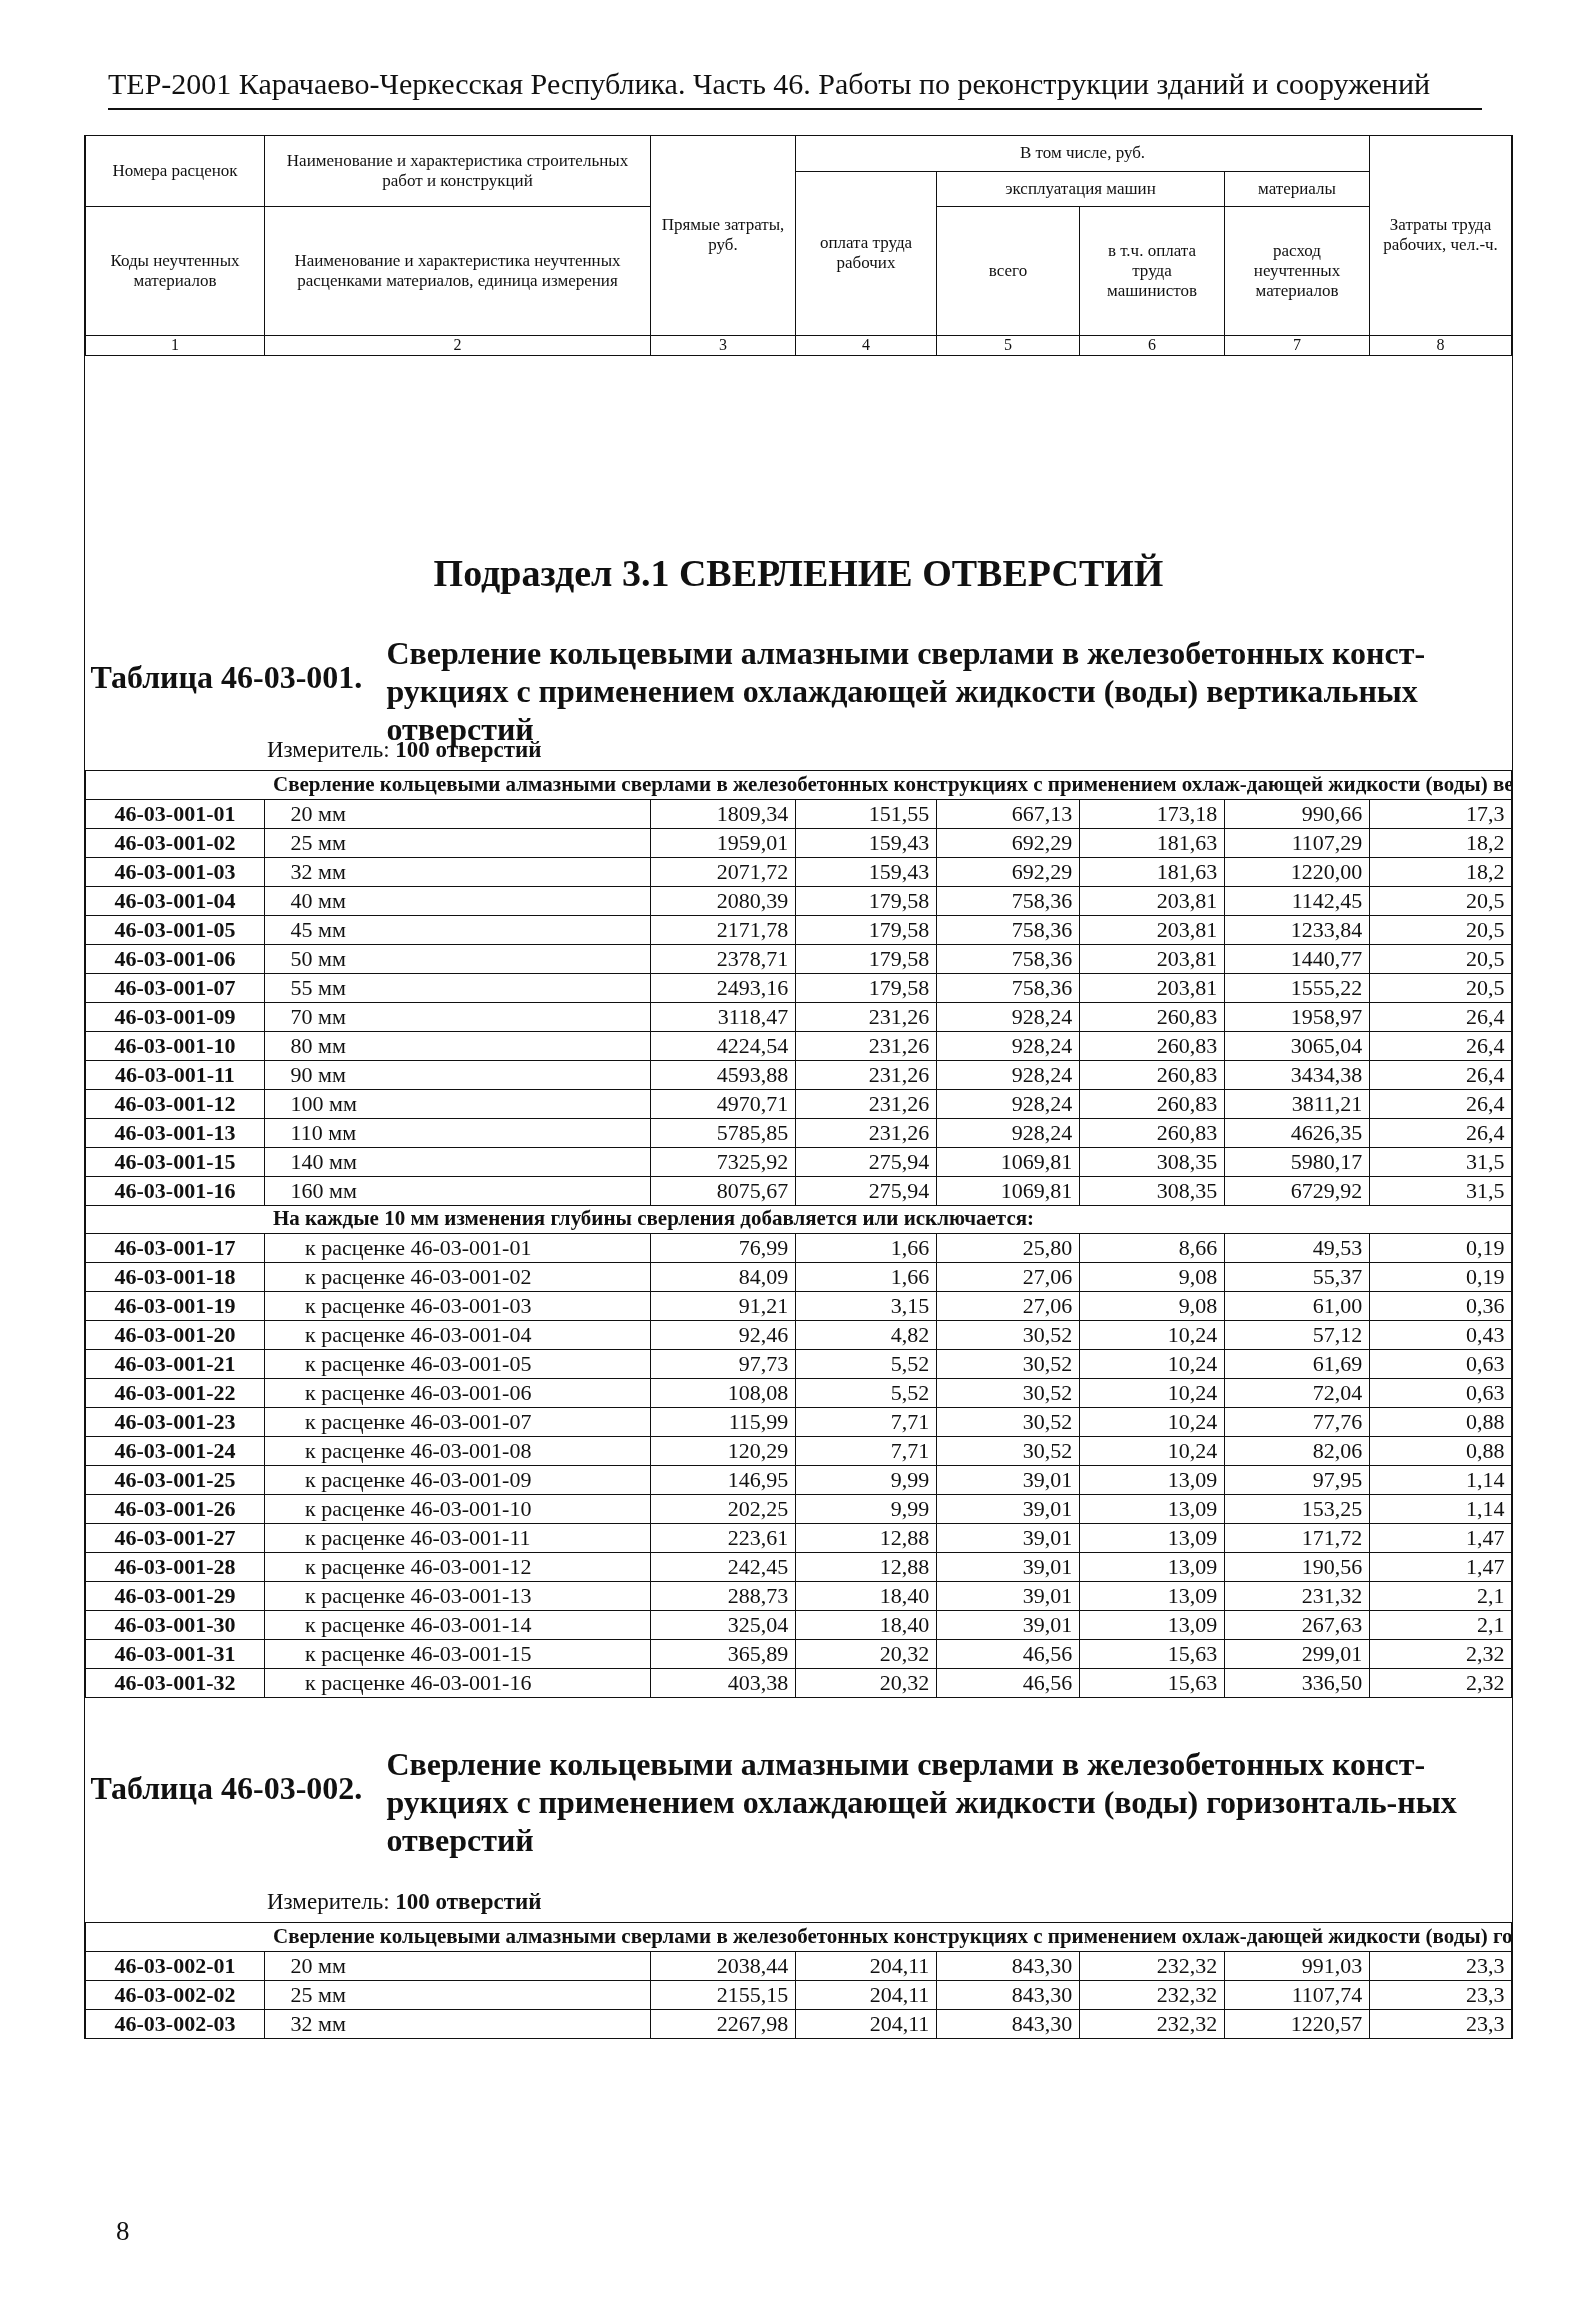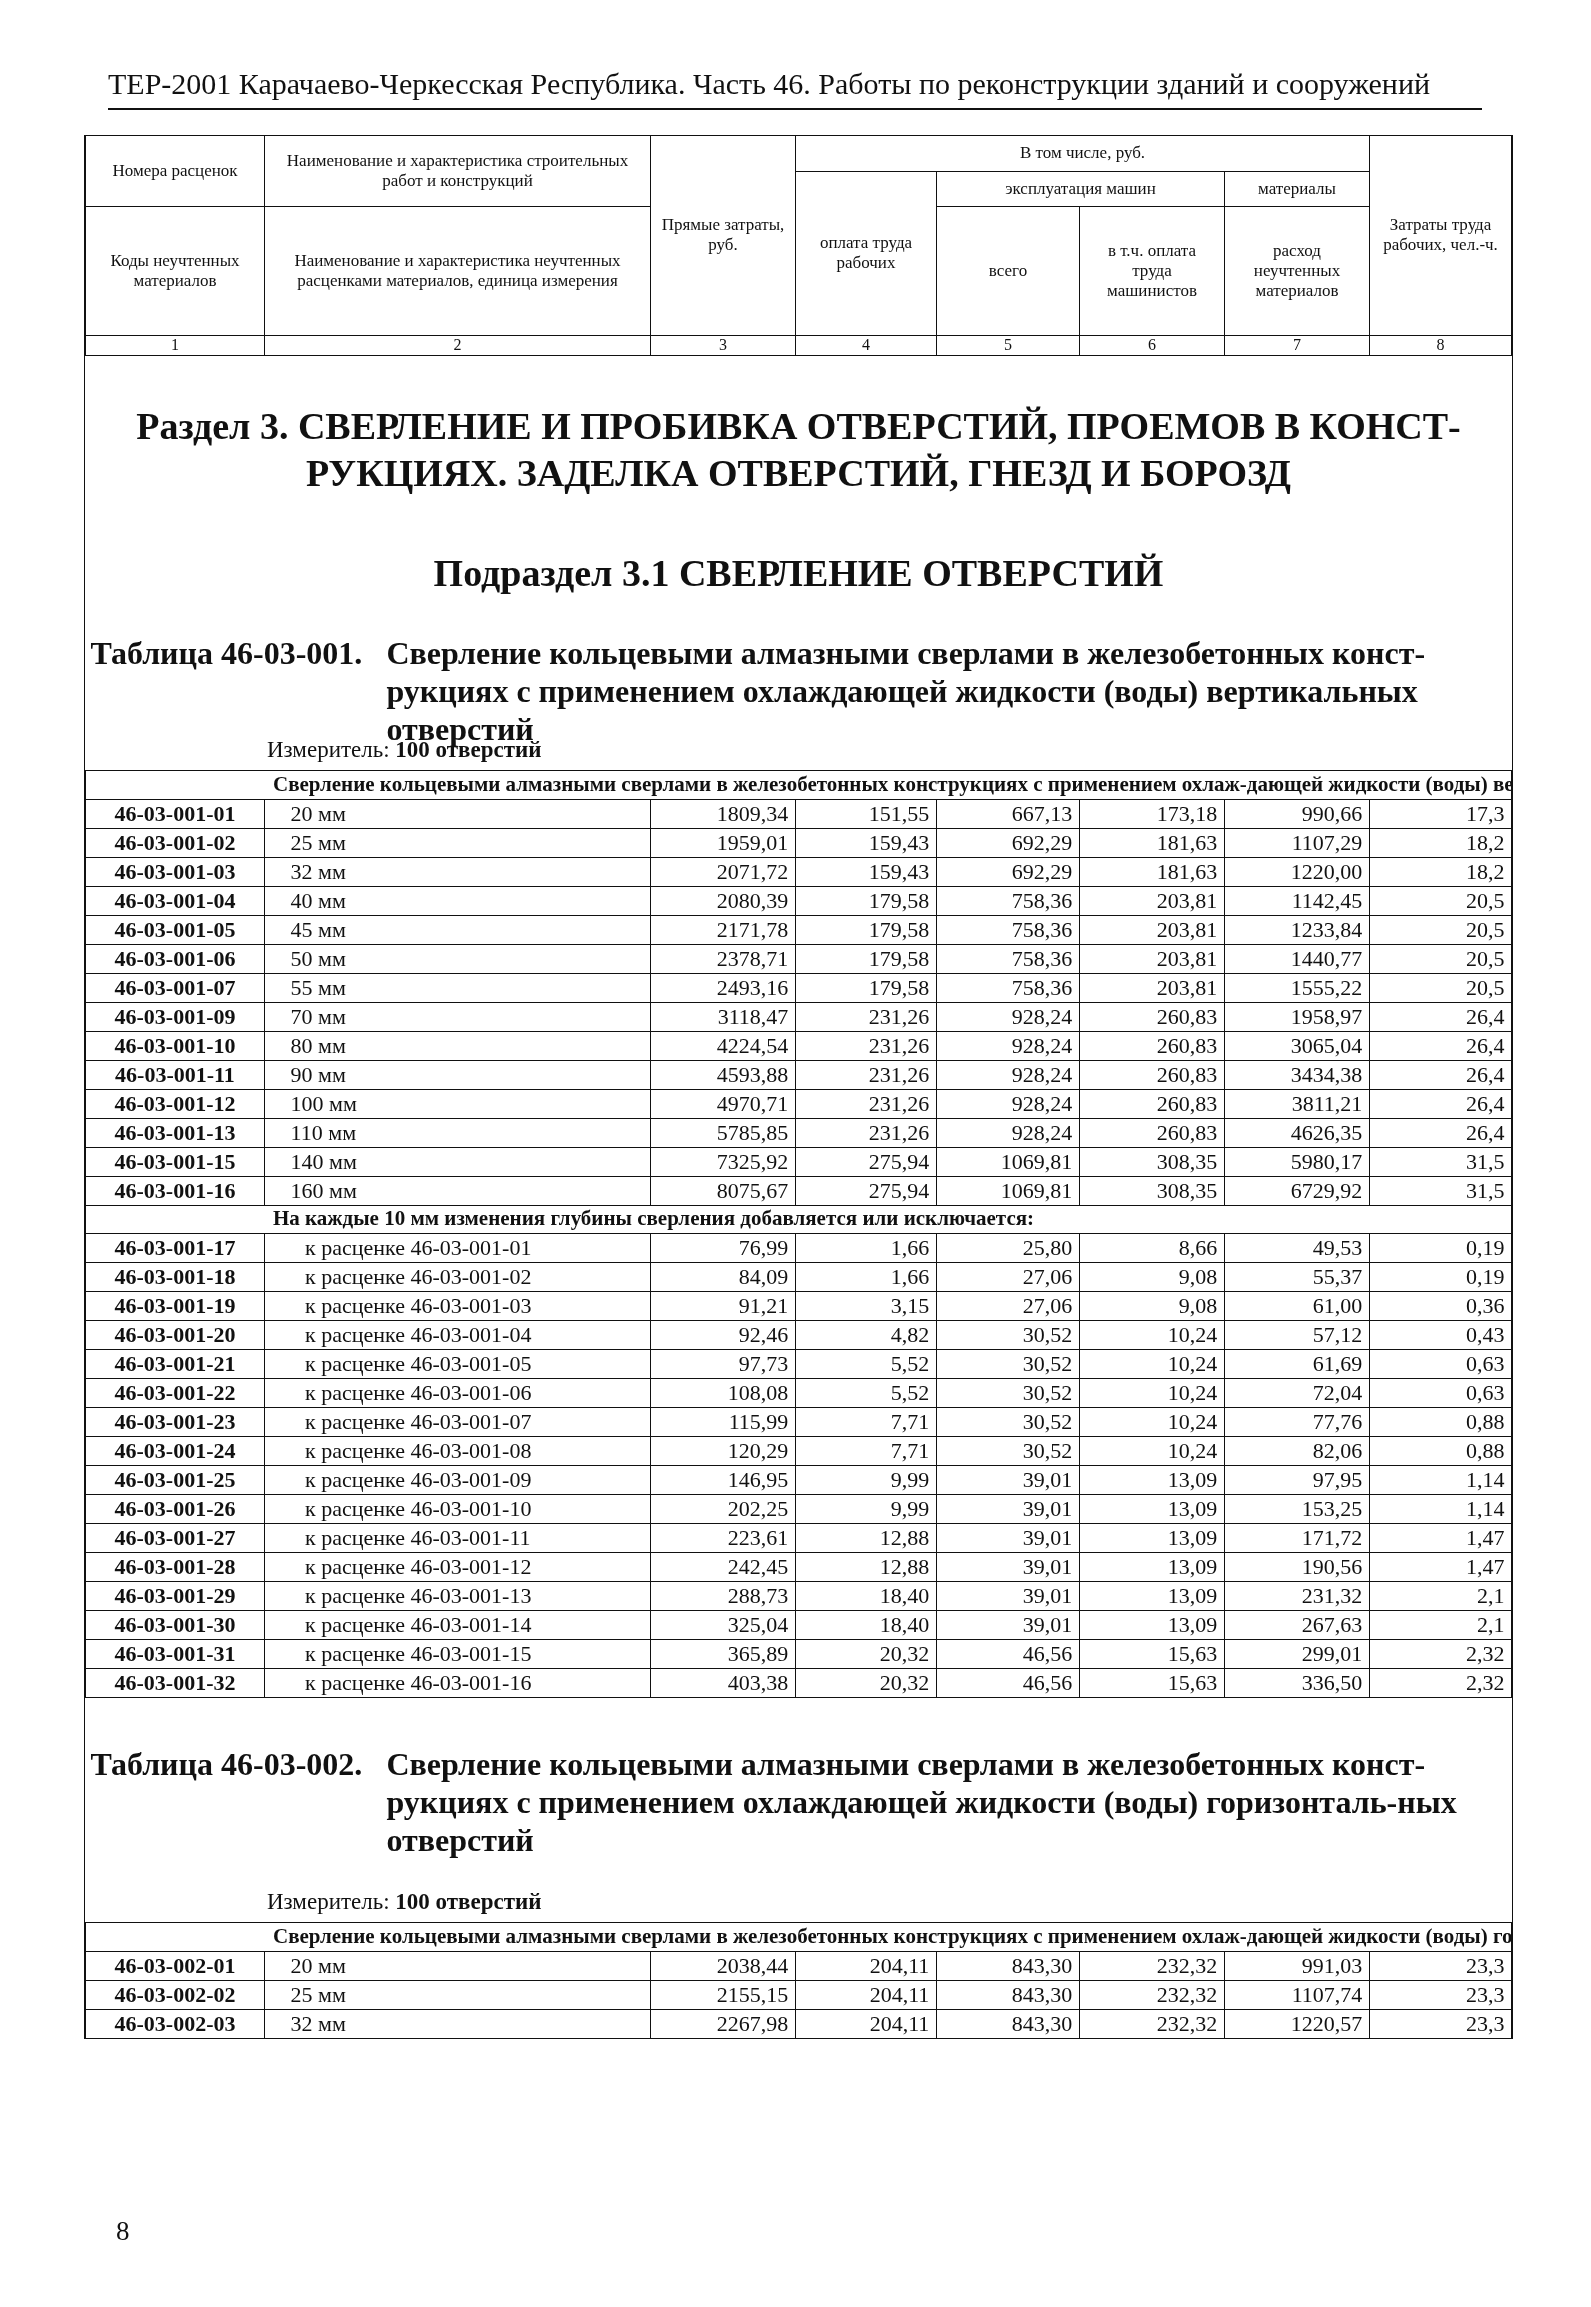--- a/index.html
+++ b/index.html
@@ -8,21 +8,21 @@
   .page-header-rule{position:absolute;left:108px;width:1374px;top:108px;height:2px;background:#111;}
   .frame{position:absolute;left:84px;top:135px;width:1427px;border:1.3px solid #111;border-bottom:none;}
   table{border-collapse:collapse;table-layout:fixed;width:1427px;}
   td,th{border:1.3px solid #111;padding:0 6.7px;}
   .hdr th{font-weight:normal;font-size:17px;line-height:20px;text-align:center;vertical-align:middle;}
   .colnums td{font-size:16px;text-align:center;height:19px;line-height:17.5px;padding:0;}
   .section{position:relative;height:414px;border-left:1.3px solid #111;border-right:1.3px solid #111;}
   .razdel{position:absolute;left:0;right:0;top:47px;text-align:center;font-weight:bold;font-size:38px;line-height:47px;}
   .podrazdel{position:absolute;left:0;right:0;top:195px;text-align:center;font-weight:bold;font-size:38px;}
   .tbl-title{position:absolute;left:5.4px;right:13.5px;font-weight:bold;font-size:32px;line-height:38px;}
-  .tbl-title .lbl{display:inline-block;width:296px;vertical-align:top;}
+  .tbl-title .lbl{display:inline-block;width:296px;vertical-align:top;margin-top:24px;}
   .tbl-title .txt{display:inline-block;width:1105px;vertical-align:top;}
   .measure{position:absolute;left:182px;font-size:23px;}
   .measure b{font-weight:bold;}
   .data td{font-size:22px;height:28px;line-height:28px;white-space:nowrap;overflow:hidden;}
   .data td.num{text-align:right;}
   .data td.code{text-align:center;padding:0 2.7px;font-weight:bold;}
   .data td.name{padding-left:25.6px;}
   .data td.ref{padding-left:40px;}
   .group td{font-weight:bold;font-size:21px;line-height:25.6px;padding-left:187px;}
   .pagenum{position:absolute;left:116px;top:2216px;font-size:27px;}
@@ -73,21 +73,20 @@
       <td>4</td>
       <td>5</td>
       <td>6</td>
       <td>7</td>
       <td>8</td>
     </tr>
   </tbody>
     </table>
 
   <div class="section" style="border:none;">
-    <div class="razdel" style="padding:0 27px;">Раздел 3. СВЕРЛЕНИЕ И ПРОБИВКА ОТВЕРСТИЙ, ПРОЕМОВ В КОНСТ-РУКЦИЯХ. ЗАДЕЛКА ОТВЕРСТИЙ, ГНЕЗД И БОРОЗД</div>
     <div class="podrazdel">Подраздел 3.1 СВЕРЛЕНИЕ ОТВЕРСТИЙ</div>
     <div class="tbl-title" style="top:278px;">
       <span class="lbl">Таблица 46-03-001.</span><span class="txt">Сверление кольцевыми алмазными сверлами в железобетонных конст-рукциях с применением охлаждающей жидкости (воды) вертикальных отверстий</span>
     </div>
     <div class="measure" style="top:381px;">
       <span>Измеритель:</span>
       <b>100 отверстий</b>
     </div>
   </div>
 

